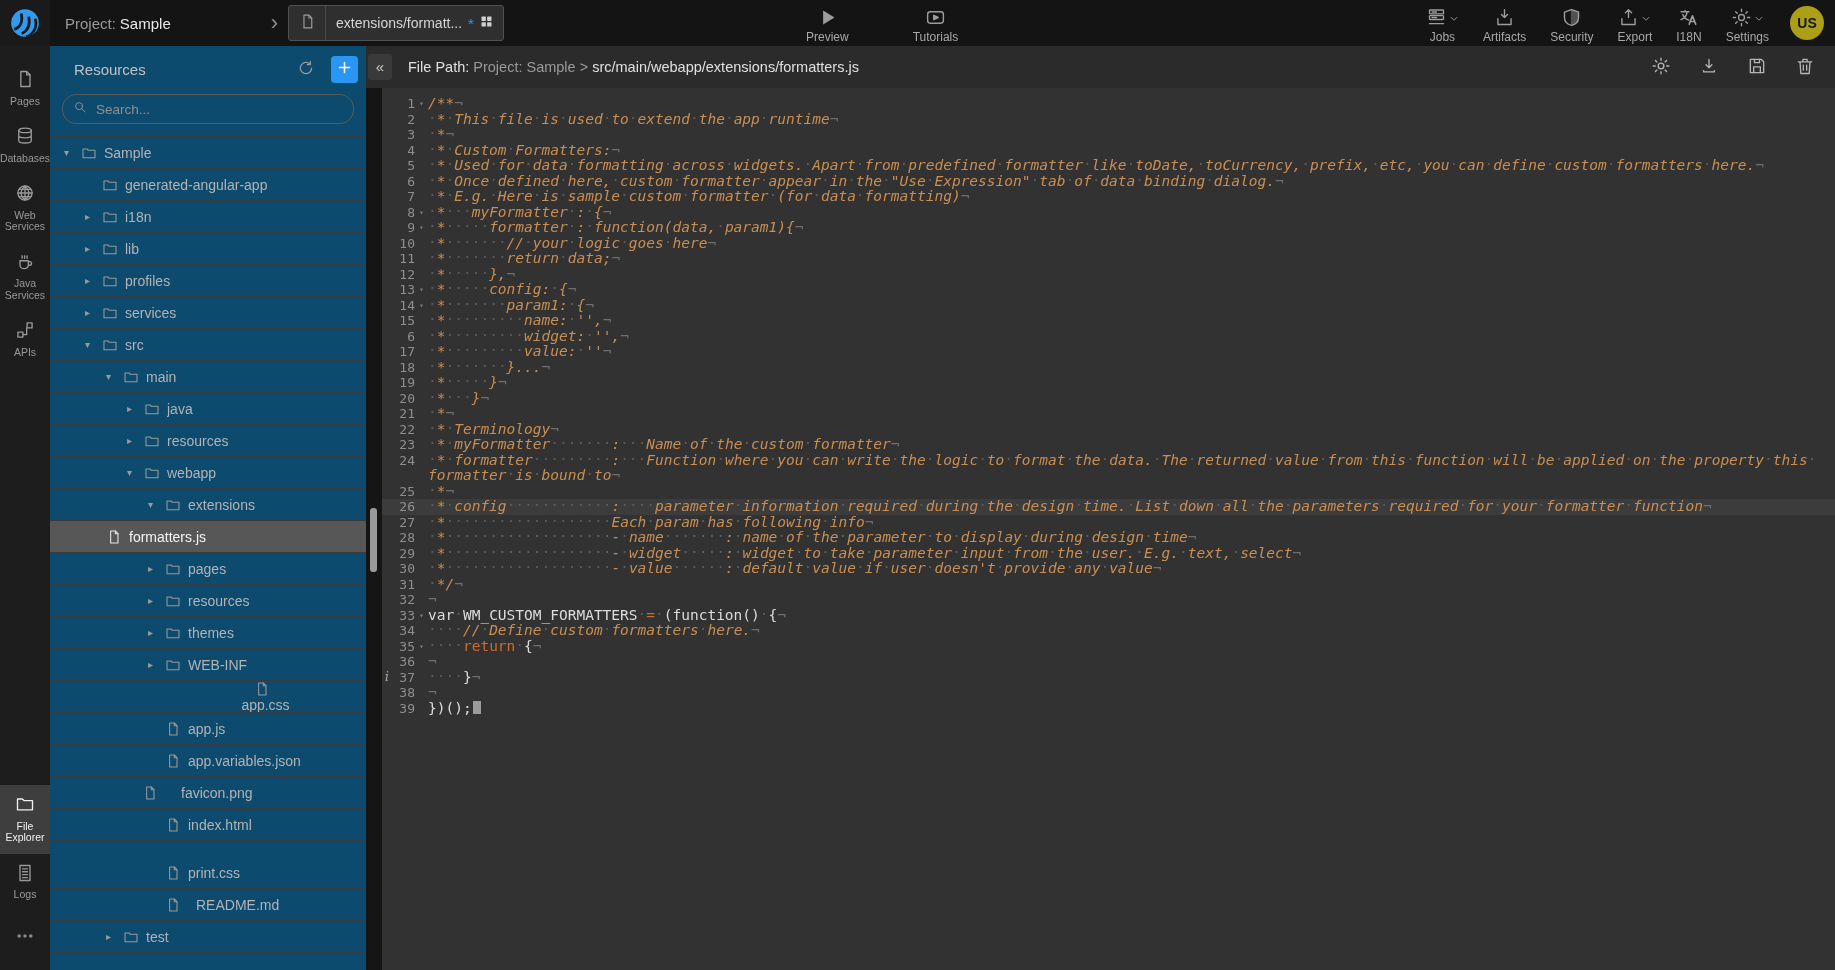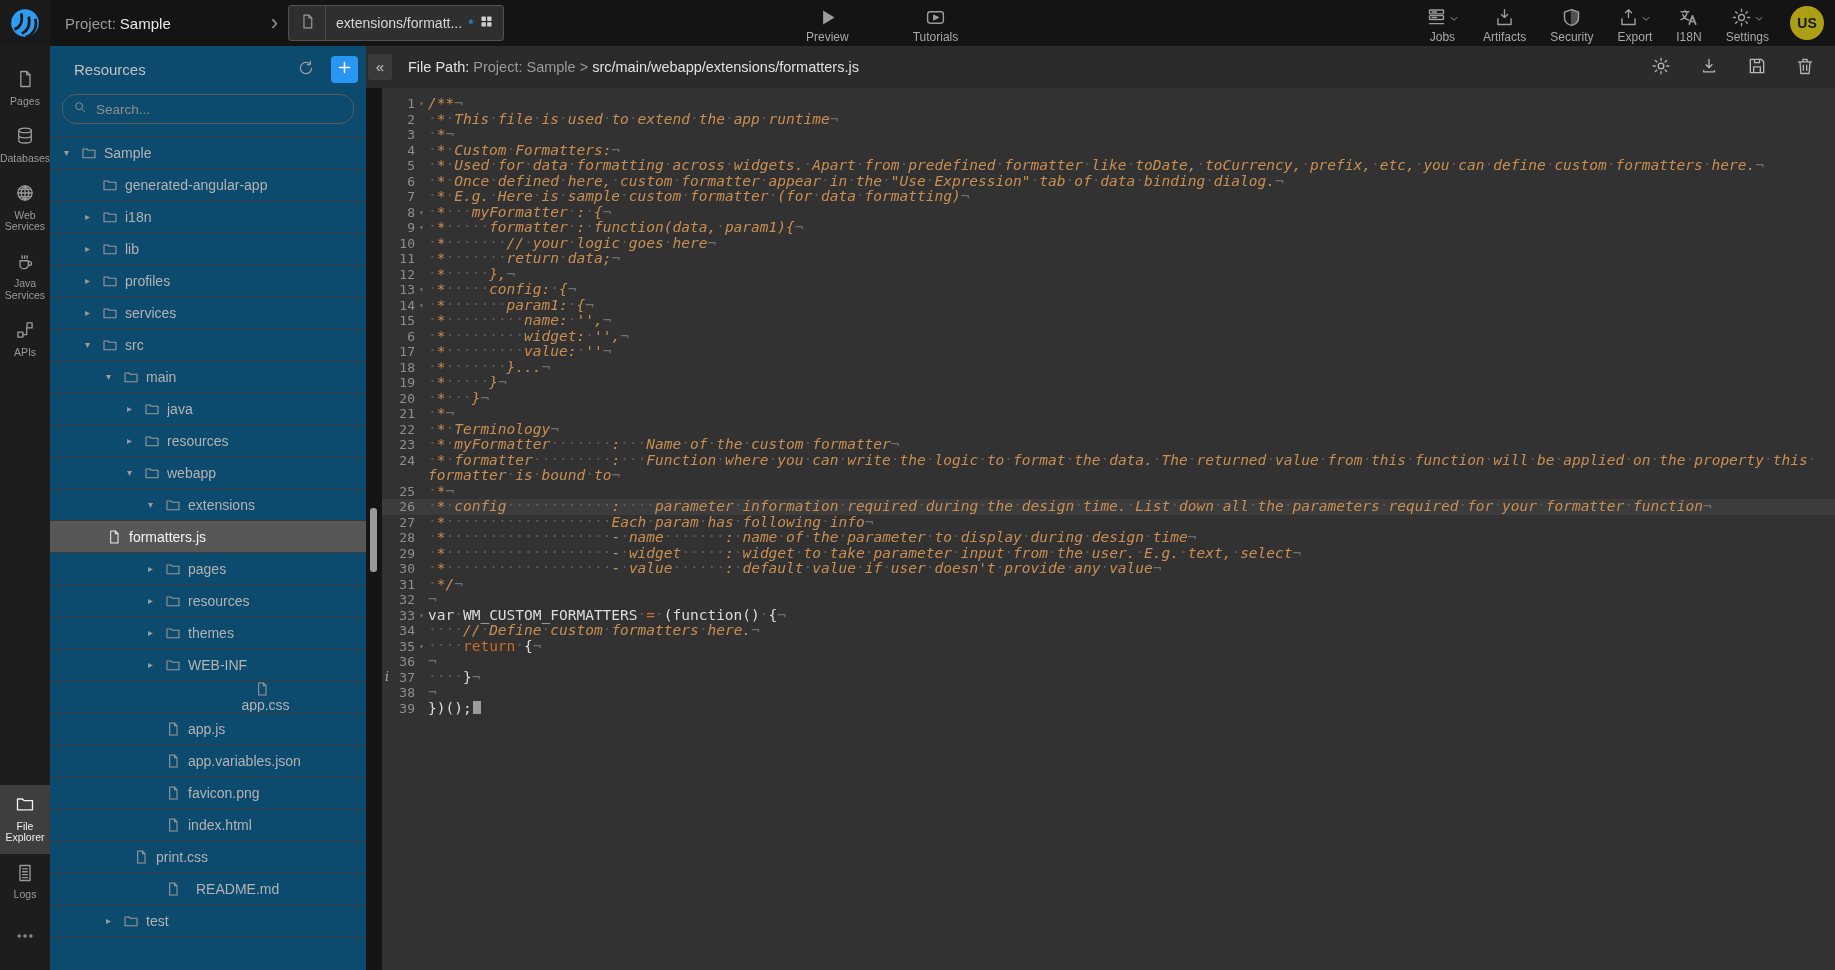--- a/index.html
+++ b/index.html
@@ -467,39 +467,39 @@
         </div>
         <div class="row" style="padding-left: 115px;">
           <span class="ic">
             <svg viewBox="0 0 24 24" fill="none" stroke="currentColor" stroke-width="1.6" stroke-linecap="round" stroke-linejoin="round">
               <path d="M7 3h7l4 4v14H7z"></path>
               <path d="M14 3v4h4"></path>
             </svg>
           </span>
           <span class="lb">app.variables.json</span>
         </div>
-        <div class="row" style="padding-left: 115px;">
+        <div class="row" style="padding-left: 92px; gap: 16px;">
           <span class="ic">
             <svg viewBox="0 0 24 24" fill="none" stroke="currentColor" stroke-width="1.6" stroke-linecap="round" stroke-linejoin="round">
               <path d="M7 3h7l4 4v14H7z"></path>
               <path d="M14 3v4h4"></path>
             </svg>
           </span>
           <span class="lb">favicon.png</span>
         </div>
         <div class="row" style="padding-left: 115px;">
           <span class="ic">
             <svg viewBox="0 0 24 24" fill="none" stroke="currentColor" stroke-width="1.6" stroke-linecap="round" stroke-linejoin="round">
               <path d="M7 3h7l4 4v14H7z"></path>
               <path d="M14 3v4h4"></path>
             </svg>
           </span>
           <span class="lb">index.html</span>
         </div>
-        <div class="row" style="padding-left: 83px;">
+        <div class="row" style="padding-left: 115px; margin-top: 16px;">
           <span class="ic">
             <svg viewBox="0 0 24 24" fill="none" stroke="currentColor" stroke-width="1.6" stroke-linecap="round" stroke-linejoin="round">
               <path d="M7 3h7l4 4v14H7z"></path>
               <path d="M14 3v4h4"></path>
             </svg>
           </span>
           <span class="lb">print.css</span>
         </div>
         <div class="row" style="padding-left: 115px; gap: 8px;">
           <span class="ic">

